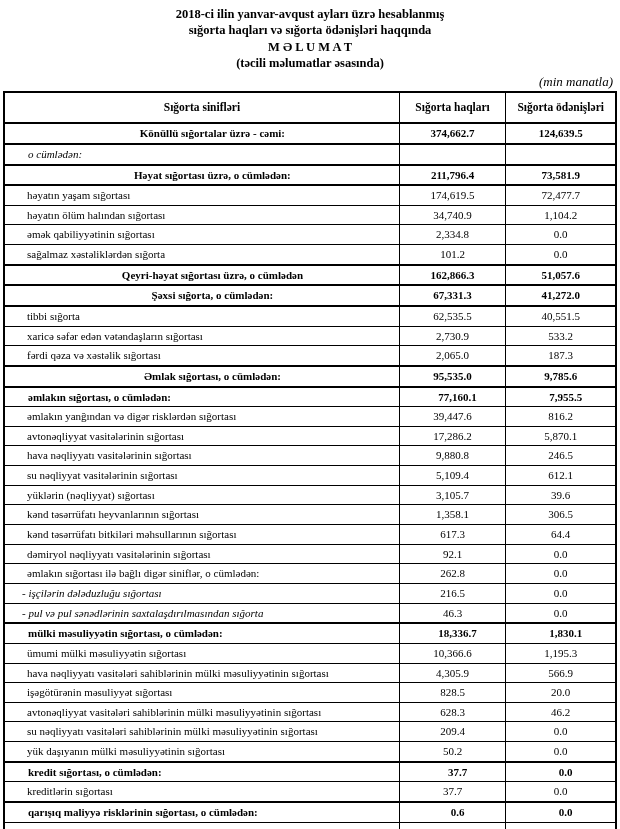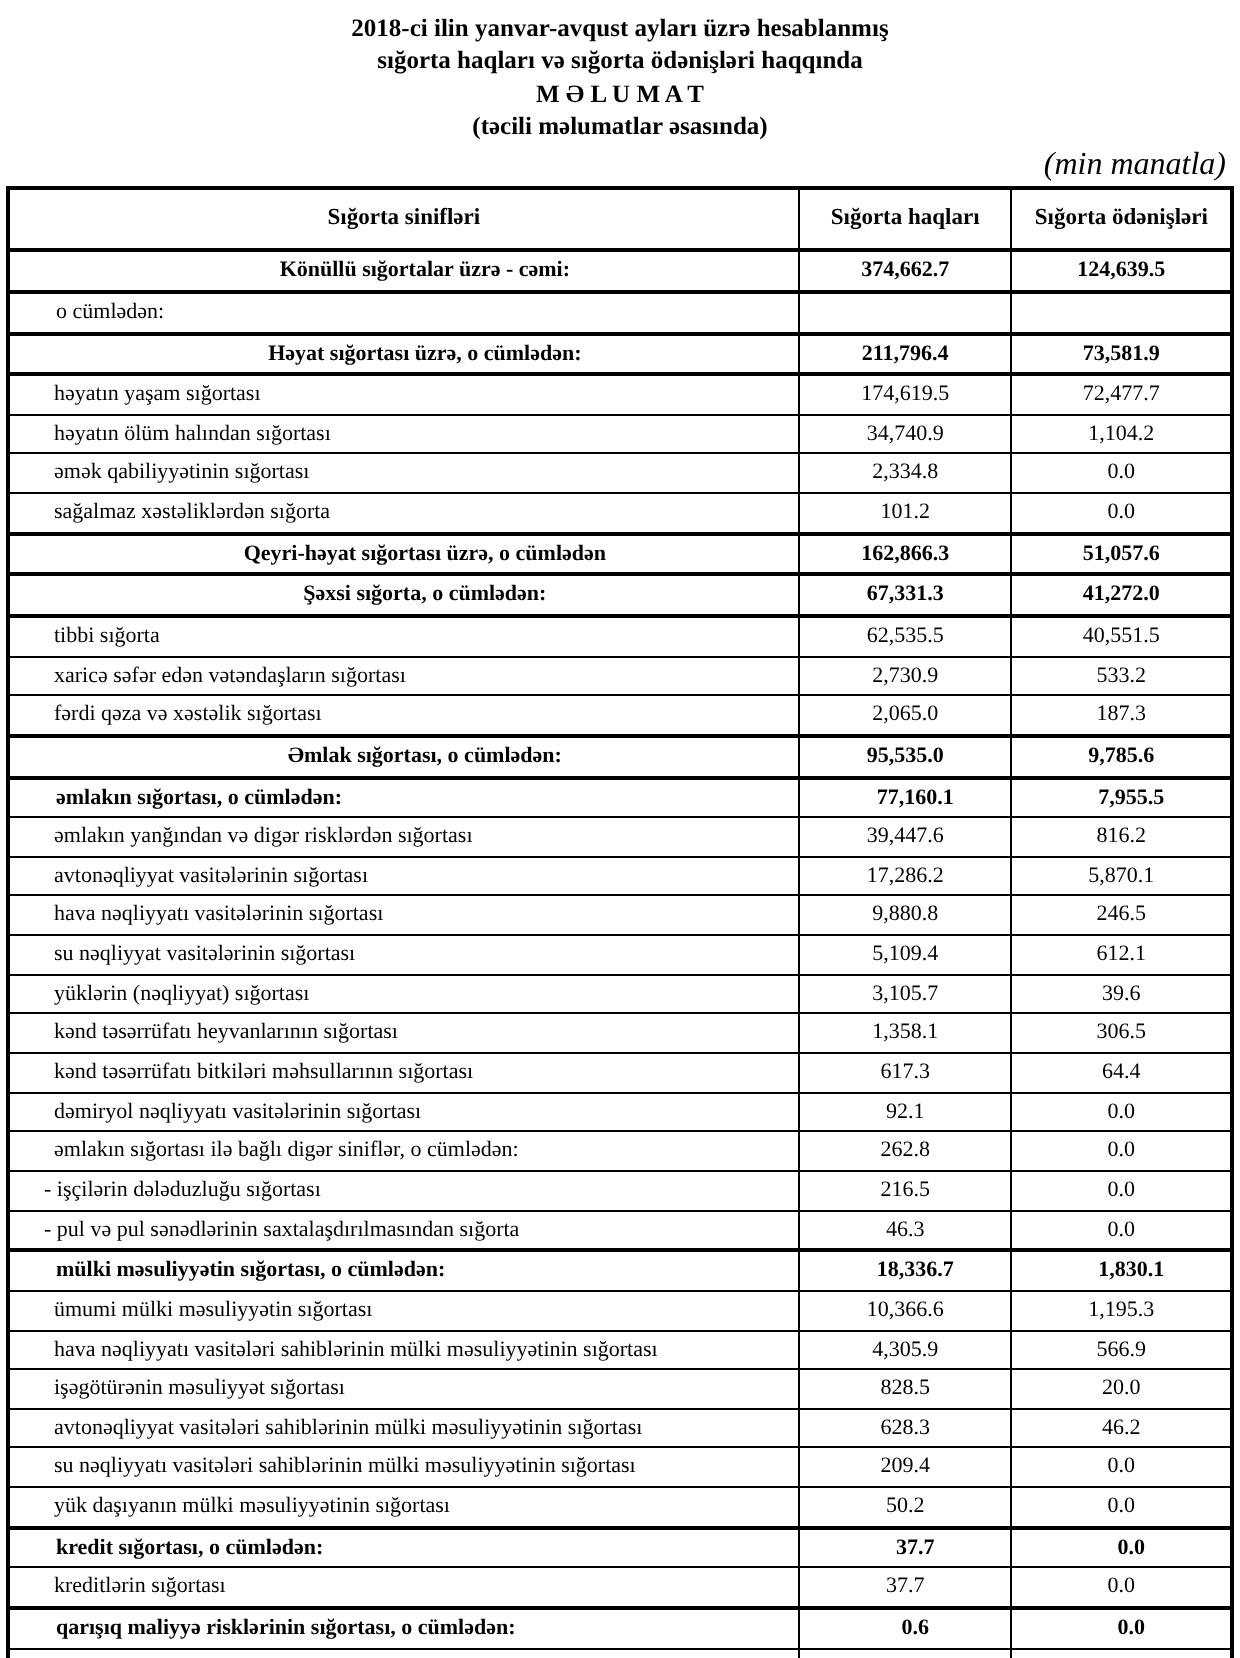--- a/index.html
+++ b/index.html
@@ -14,21 +14,21 @@
   .title-block {
     font-weight: bold;
     text-align: center;
     font-size: 12.5px;
     line-height: 1.3;
     padding-top: 2px;
   }
   .unit-note {
     font-style: italic;
     text-align: right;
-    font-size: 16px;
+    font-size: 13px;
     padding: 3px 4px 1px 0;
   }
   table.report-table {
     width: 100%;
     border-collapse: collapse;
     border: 2px solid #000;
     table-layout: fixed;
   }
   .report-table th, .report-table td {
     border: 1px solid #000;
@@ -44,23 +44,23 @@
     padding: 8px 2px;
     border-bottom: 2px solid #000;
   }
   .report-table td.label { text-align: left; padding-left: 23px; }
   .report-table td.num { text-align: center; }
   tr.row-total td { font-weight: bold; border-top: 2px solid #000; border-bottom: 2px solid #000; }
   tr.row-total td.label { text-align: center; }
   tr.row-section td { font-weight: bold; border-top: 2px solid #000; border-bottom: 2px solid #000; }
   tr.row-section td.label { text-align: center; }
   tr.row-subsection td { font-weight: bold; border-top: 2px solid #000; padding-left: 12px; }
-  tr.row-note td { }
+  tr.row-note td { font-style: italic; }
   tr.row-item td.label { padding-left: 22px; }
-  tr.row-subitem td.label { padding-left: 17px; }
+  tr.row-subitem td.label { padding-left: 17px; font-style: italic; }
 </style>
 </head>
 <body>
 
 <div class="page">
   <div class="title-block">
     <div>2018-ci ilin yanvar-avqust ayları üzrə hesablanmış</div>
     <div>sığorta haqları və sığorta ödənişləri haqqında</div>
     <div>M Ə L U M A T</div>
     <div>(təcili məlumatlar əsasında)</div>

